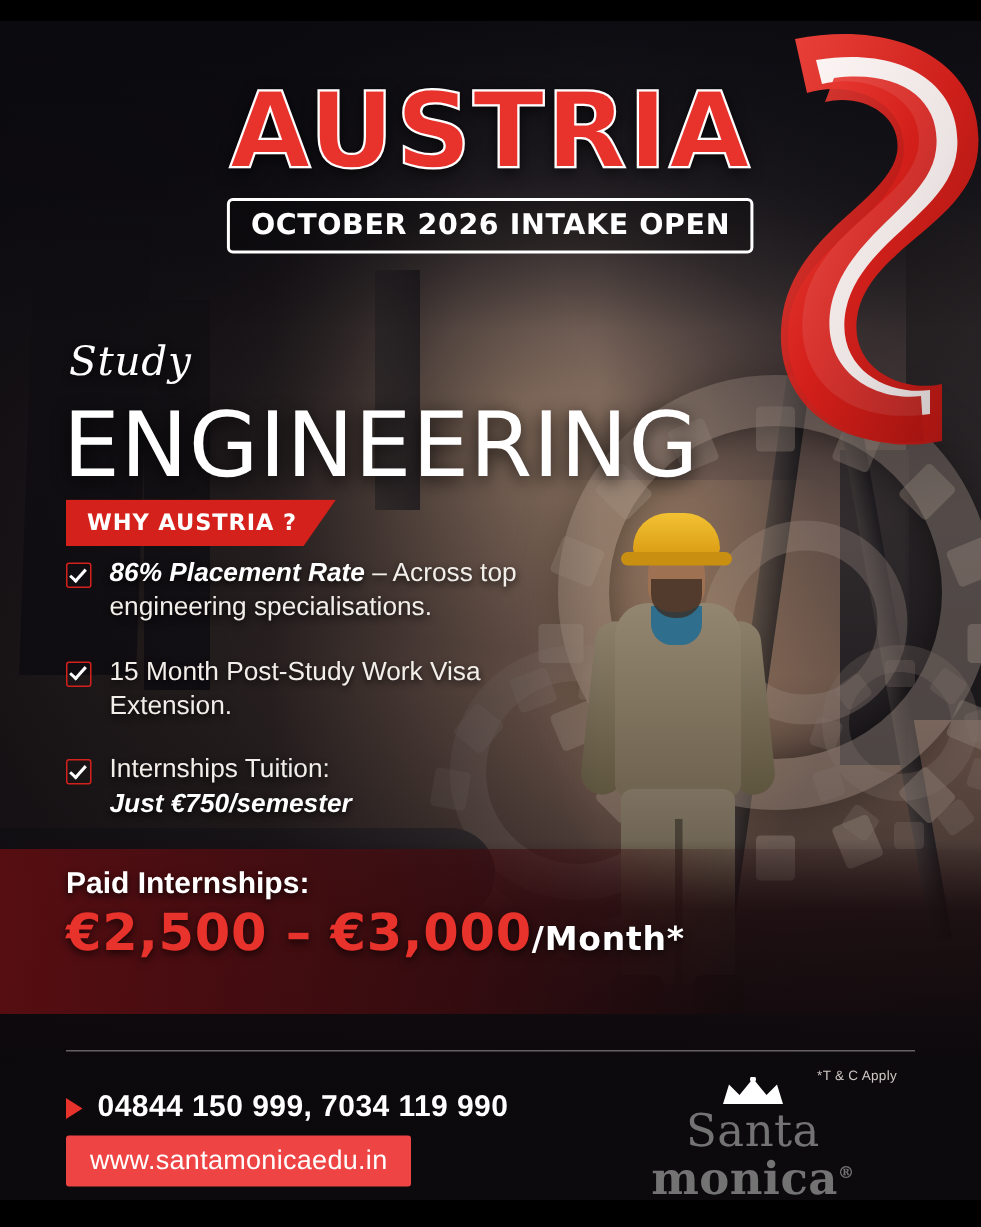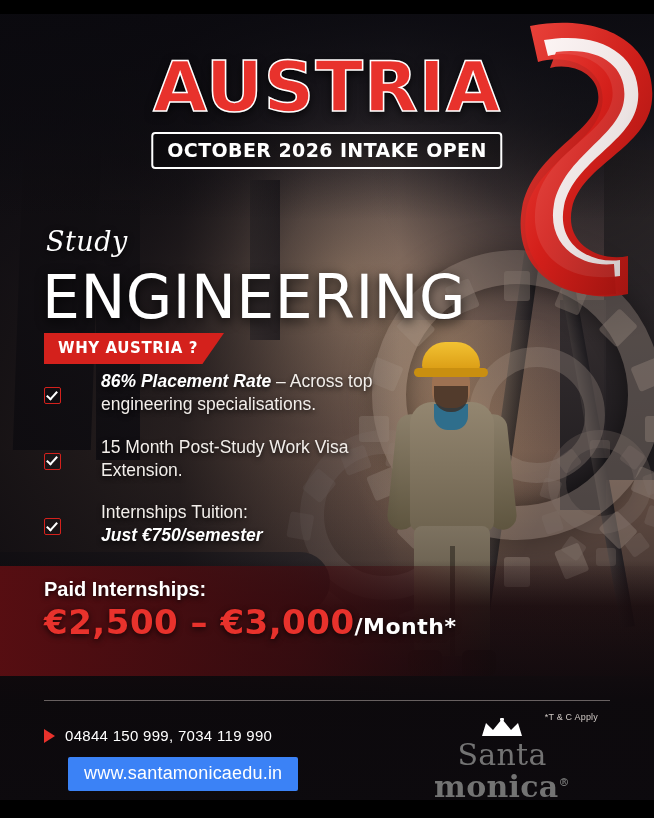--- a/index.html
+++ b/index.html
@@ -260,23 +260,22 @@
     clip-path: polygon(0 0, 100% 0, 88% 100%, 0 100%);
     padding-right: 26px;
   }
   .bullets {
     position: absolute;
     left: 44px; top: 370px;
     width: 350px;
   }
   .bullet {
     display: flex;
-    align-items: center;
+    align-items: flex-start;
     margin-bottom: 19px;
-    gap: 28px;
   }
   .check {
     flex: 0 0 auto;
     width: 15px; height: 15px;
     border: 1.5px solid #d4211c;
     border-radius: 2px;
     margin-top: 5px;
     margin-right: 12px;
     position: relative;
   }
@@ -358,34 +357,33 @@
   }
   .tri {
     width: 0; height: 0;
     border-left: 11px solid #e8322c;
     border-top: 7px solid transparent;
     border-bottom: 7px solid transparent;
     margin-right: 10px;
   }
   .phone-text {
     color: #ffffff;
-    font-size: 15px;
-    font-weight: normal;
+    font-size: 20px;
+    font-weight: bold;
     letter-spacing: 0.3px;
   }
   .website {
     position: absolute;
     left: 44px; top: 757px;
-    background: #3b82f6;
+    background: #ef4444;
     color: #ffffff;
     font-size: 18px;
     padding: 6px 16px 7px;
     border-radius: 2px;
     letter-spacing: 0.2px;
-    margin-left: 24px;
   }
   .logo {
     position: absolute;
     right: 42px; top: 718px;
     text-align: center;
     width: 220px;
   }
   .crown {
     display: block;
     margin: 0 auto 1px;

